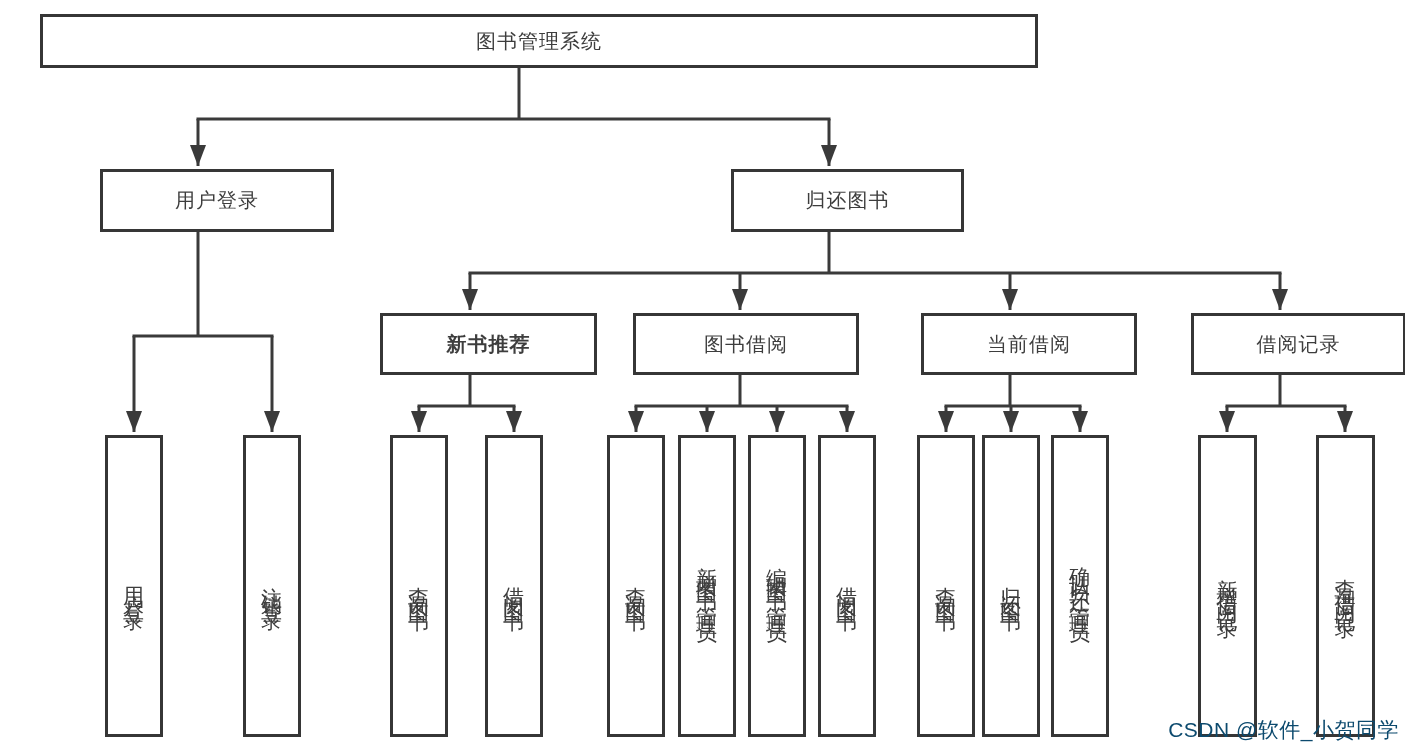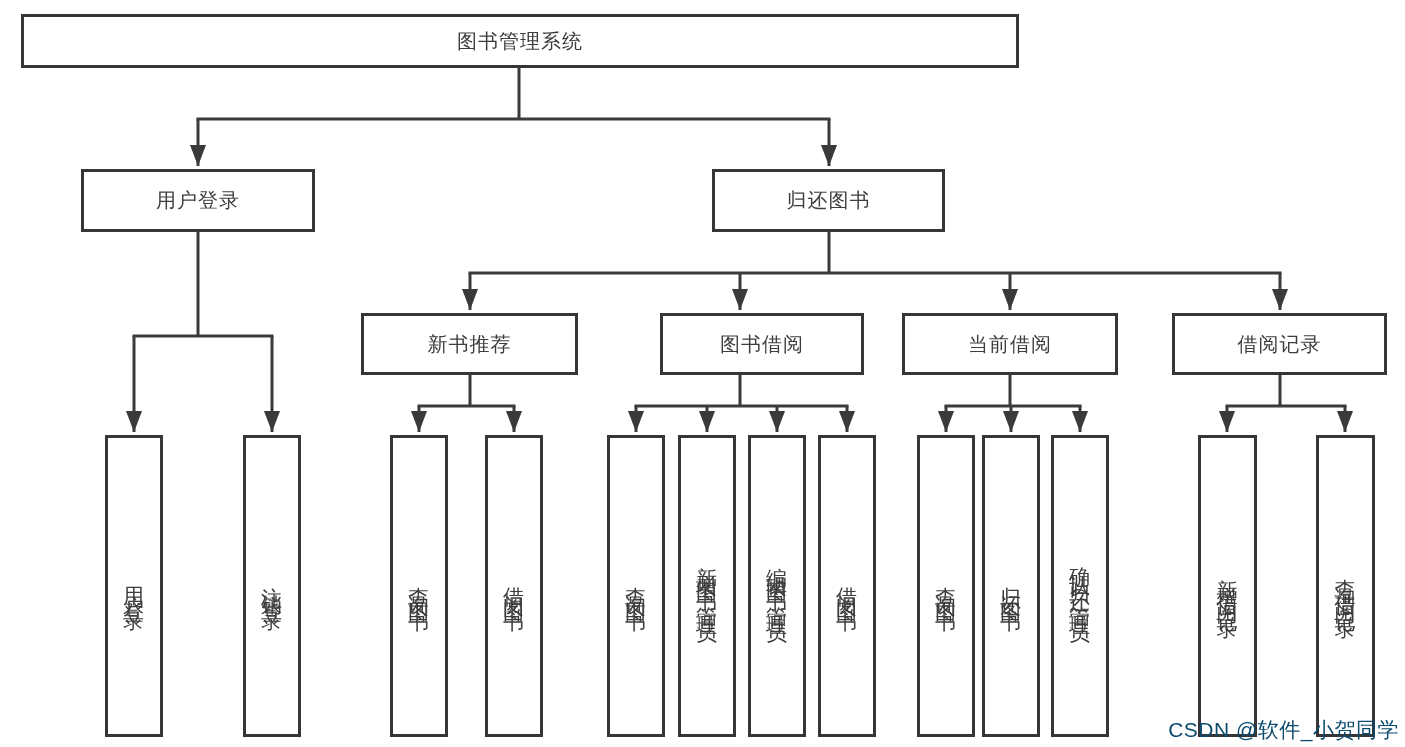--- a/index.html
+++ b/index.html
@@ -29,20 +29,21 @@
     background: #ffffff;
     display: flex;
     align-items: center;
     justify-content: center;
     color: #3d3d3d;
     z-index: 2;
   }
   .node.h {
     font-size: 20px;
     letter-spacing: 1px;
+    margin-left: 19px;
   }
   .node.v {
     writing-mode: vertical-lr;
     text-orientation: mixed;
     font-size: 21px;
     letter-spacing: 8px;
     line-height: 1;
   }
   .watermark {
     position: absolute;
@@ -101,22 +102,22 @@
       <line x1="1227" y1="406" x2="1227" y2="432" marker-end="url(#arrow)"></line>
       <line x1="1345" y1="406" x2="1345" y2="432" marker-end="url(#arrow)"></line>
     </g>
   </svg>
 
   <div class="node h" style="left:21px; top:14px; width:998px; height:54px;">图书管理系统</div>
 
   <div class="node h" style="left:81px; top:169px; width:234px; height:63px;">用户登录</div>
   <div class="node h" style="left:712px; top:169px; width:233px; height:63px;">归还图书</div>
 
-  <div class="node h" style="left:361px; top:313px; width:217px; height:62px;">新书推荐</div>
-  <div class="node h" style="left:660px; top:313px; width:204px; height:62px;">图书借阅</div>
+  <div class="node h" style="left:361px; top:313px; width:217px; height:62px;font-weight:bold;">新书推荐</div>
+  <div class="node h" style="left:614px; top:313px; width:226px; height:62px;">图书借阅</div>
   <div class="node h" style="left:902px; top:313px; width:216px; height:62px;">当前借阅</div>
   <div class="node h" style="left:1172px; top:313px; width:215px; height:62px;">借阅记录</div>
 
   <div class="node v" style="left:105px; top:435px; width:58px; height:302px;">用户登录</div>
   <div class="node v" style="left:243px; top:435px; width:58px; height:302px;">注销登录</div>
 
   <div class="node v" style="left:390px; top:435px; width:58px; height:302px;">查询图书</div>
   <div class="node v" style="left:485px; top:435px; width:58px; height:302px;">借阅图书</div>
 
   <div class="node v" style="left:607px; top:435px; width:58px; height:302px;">查询图书</div>

